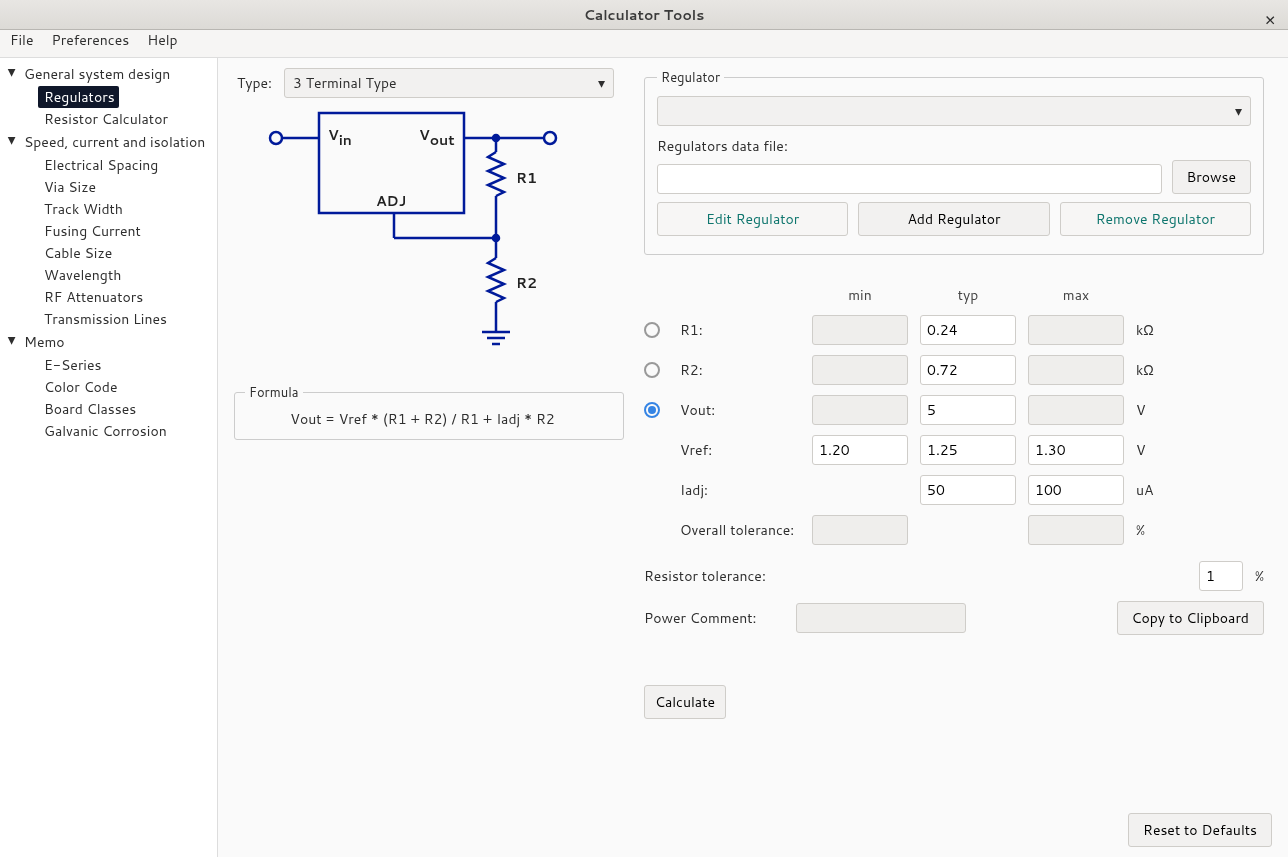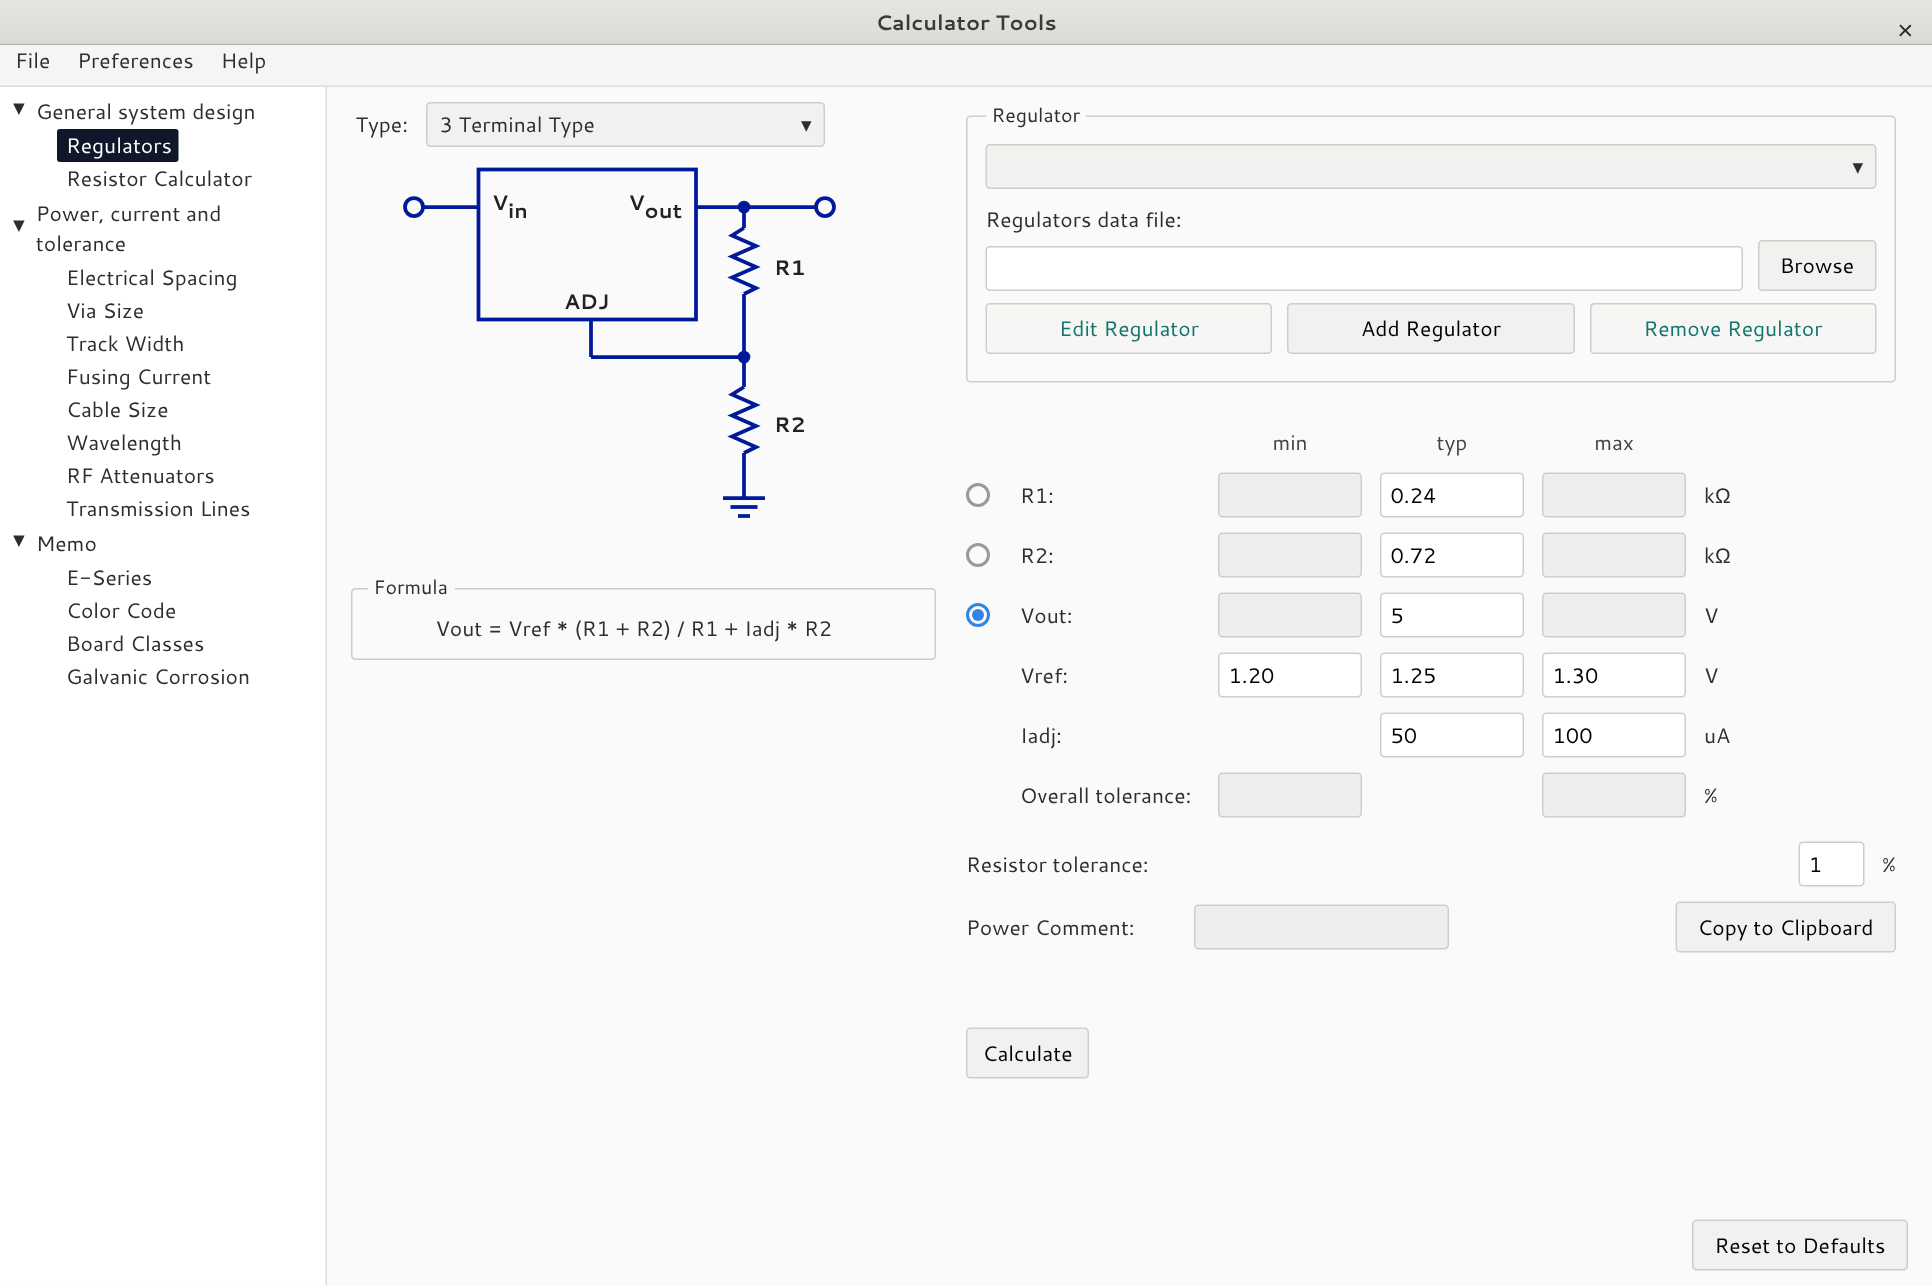--- a/index.html
+++ b/index.html
@@ -16,21 +16,21 @@
 .treegrp .hdr .chev { display: inline-block; width: 10px; transform: rotate(90deg); font-size: 10px; }
 .treegrp ul { list-style: none; padding-left: 38px; }
 .treegrp li { padding: 1px 6px; cursor: pointer;}
 .treegrp li.sel { background: #0f172a; color: #fff; border-radius: 2px; display: inline-block; padding-right:4px;}
 .main { flex: 1; display: flex; padding: 10px 16px; gap: 20px; background: #fafafa; position: relative; }
 .leftcol { width: 390px; }
 .rightcol { flex: 1; position: relative; padding-right: 8px;}
 .row { display: flex; align-items: center; gap: 12px; margin-bottom: 8px; }
 .typelabel { min-width: 38px; text-align: right; }
 select, .select { background: #f2f1f0; border: 1px solid #cfcdc9; border-radius: 3px; padding: 4px 8px; height: 30px; }
-.typeselect { width: 266px; position: relative; display:flex; align-items:center; justify-content:space-between;}
+.typeselect { width: 330px; position: relative; display:flex; align-items:center; justify-content:space-between;}
 .diagram { margin: 10px 0; padding-left: 30px; font-weight: bold;}
 fieldset.formula { border: 1px solid #ccc; border-radius: 3px; margin-top: 4px; padding: 8px 23px 10px 10px; }
 fieldset.formula legend { font-size: 13px; padding: 0 4px;}
 fieldset.regbox { border: 1px solid #ccc; border-radius: 3px; padding: 10px 12px; margin-bottom: 30px;}
 fieldset.regbox legend { font-size: 13px; padding: 0 4px;}
 .btn { background: #f2f1f0; border: 1px solid #cfcdc9; border-radius: 3px; padding: 6px 14px; cursor: pointer; }
 .btn.disabled { color: #0f766e; background: #f7f6f5; cursor: default; }
 input[type=text] { border: 1px solid #cfcdc9; border-radius: 3px; padding: 4px 6px; height: 30px; background: #fff; }
 input[type=text].ro { background: #efeeec; }
 .paramgrid { display: grid; grid-template-columns: 24px 120px 96px 96px 96px 40px; gap: 10px 12px; align-items: center; margin-bottom: 16px; }
@@ -68,21 +68,21 @@
           <span>General system design</span>
         </div>
       <ul>
         <li class="sel">Regulators</li>
         <li>Resistor Calculator</li>
       </ul>
     </div>
     <div class="treegrp">
       <div class="hdr">
           <span class="chev">▶</span>
-          <span>Power, current and tolerance</span>
+          <span>Speed, current and isolation</span>
         </div>
       <ul>
         <li>Electrical Spacing</li>
         <li>Via Size</li>
         <li>Track Width</li>
         <li>Fusing Current</li>
         <li>Cable Size</li>
       </ul>
     </div>
     <div class="treegrp">

